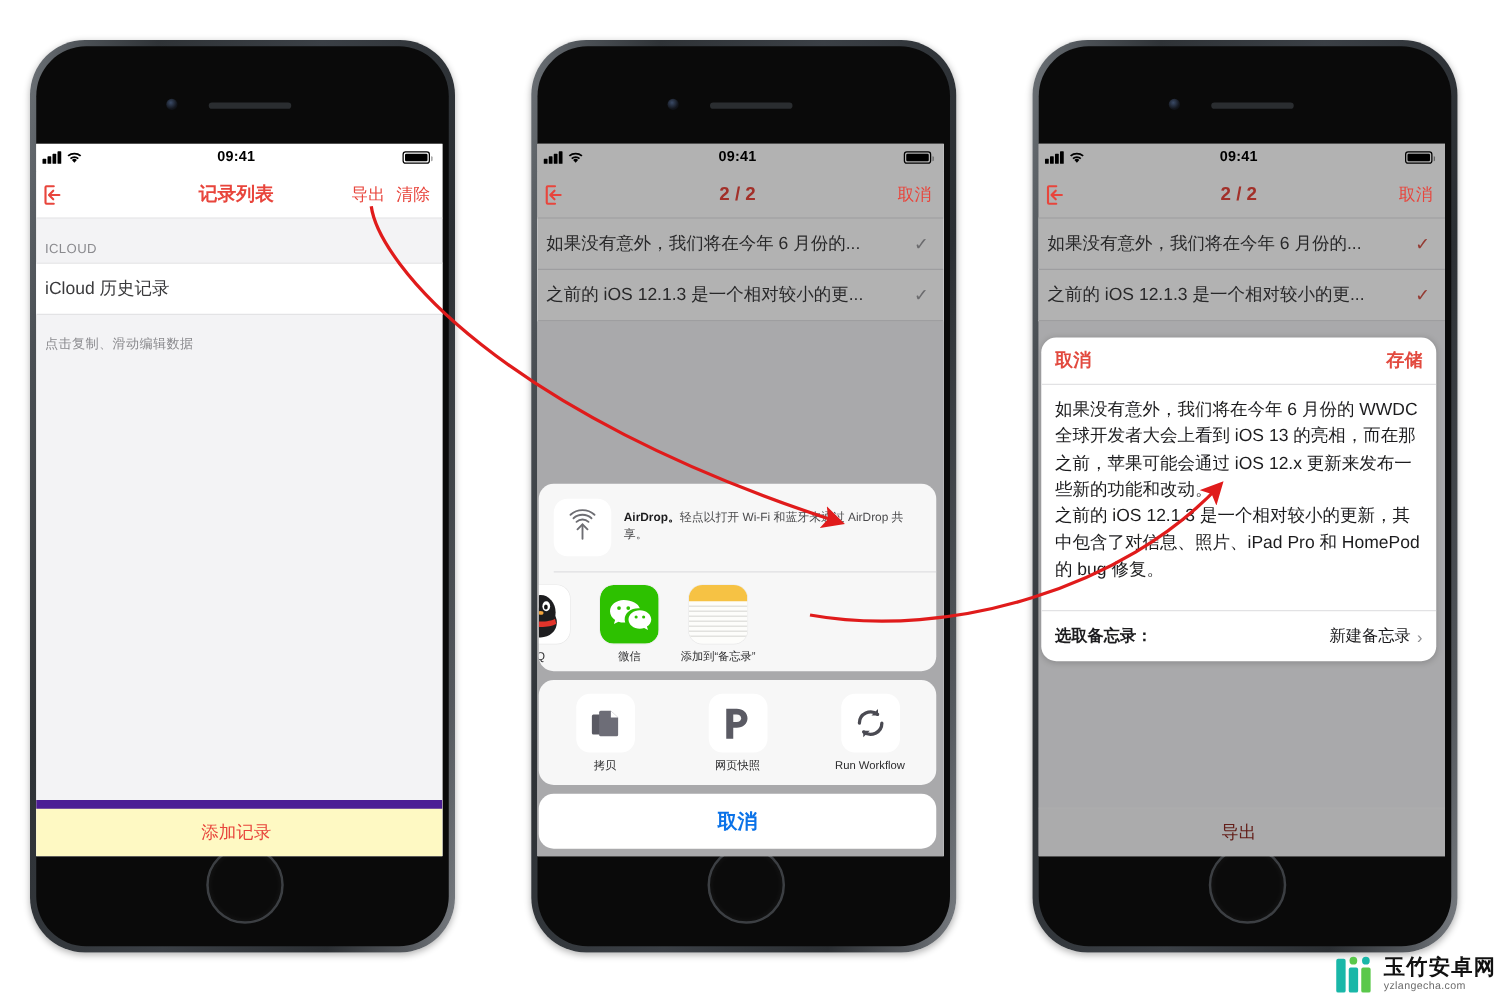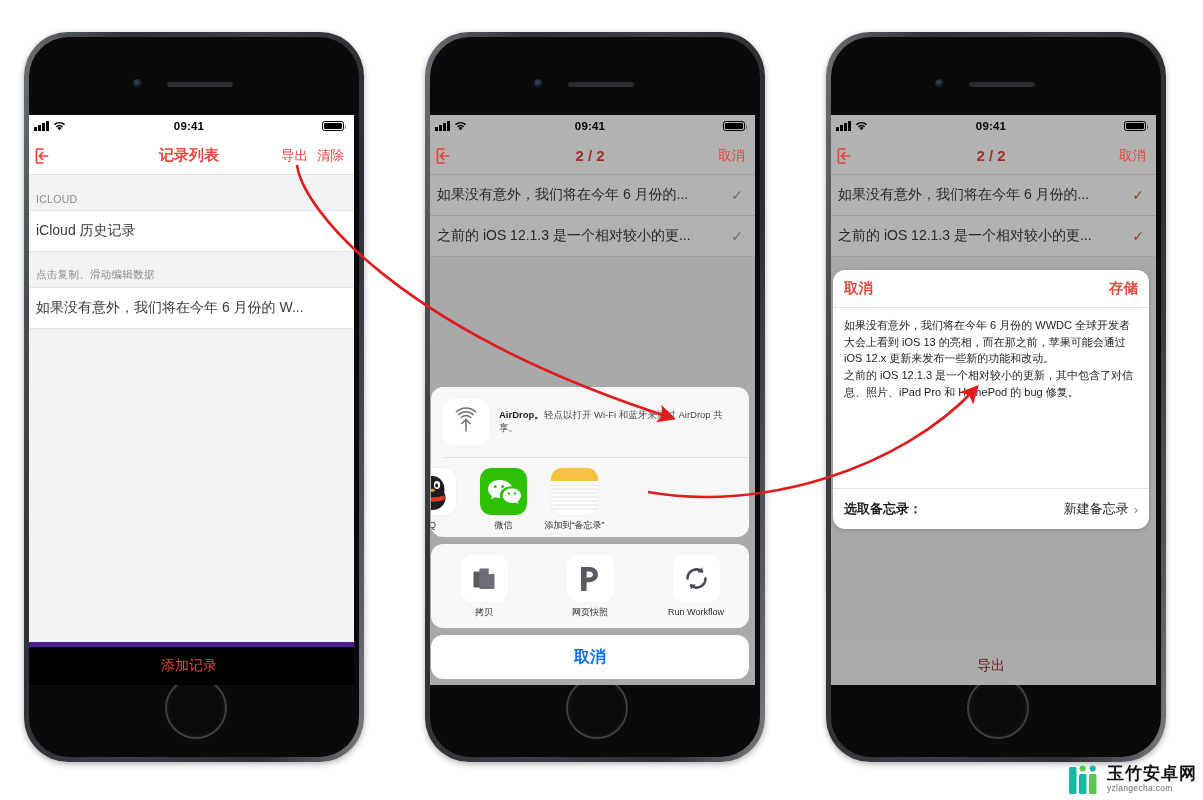--- a/index.html
+++ b/index.html
@@ -181,22 +181,22 @@
     white-space: nowrap;
     overflow: hidden;
   }
   .cell-row .txt { flex: 1; overflow: hidden; text-overflow: ellipsis; }
   .check { color: #9a9a9e; font-size: 14px; margin-left: 6px; }
   .check.red { color: #d4564b; }
   .bottom-bar {
     position: absolute;
     left: 0; right: 0; bottom: 0;
     height: 38px;
-    background: #000000;
-    border-top: 5px solid #4c1d95;
+    background: #fef9c3;
+    border-top: 7px solid #4c1d95;
     display: flex;
     align-items: center;
     justify-content: center;
     font-size: 14px;
     color: #e8453c;
   }
 
   
   .dimmed { position: absolute; inset: 0; background: rgba(0,0,0,0.30); }
   .sheet-wrap {
@@ -285,21 +285,21 @@
     align-items: center;
     justify-content: space-between;
     padding: 9px 11px;
     border-bottom: 1px solid #e2e2e4;
     font-size: 14.5px;
     font-weight: bold;
     color: #e24a3f;
   }
   .note-body {
     padding: 9px 11px 0;
-    font-size: 11px;
+    font-size: 14px;
     line-height: 1.52;
     color: #1c1c1e;
     height: 180px;
     box-sizing: border-box;
   }
   .note-foot {
     border-top: 1px solid #e2e2e4;
     display: flex;
     align-items: center;
     justify-content: space-between;
@@ -383,21 +383,20 @@
         <div class="nav-actions">
           <span>导出</span>
           <span>清除</span>
         </div>
       </div>
 
       <div class="list-bg">
         <div class="sec-head">ICLOUD</div>
         <div class="cell">iCloud 历史记录</div>
         <div class="sec-head cn">点击复制、滑动编辑数据</div>
-        <div class="cell">如果没有意外，我们将在今年 6 月份的 W...</div>
         <div class="bottom-bar">添加记录</div>
       </div>
     </div>
   </div>
 </div>
 
 <div class="phone" style="left:425px; top:32px;">
   <div class="phone-inner">
     <div class="camera"></div>
     <div class="speaker"></div>

